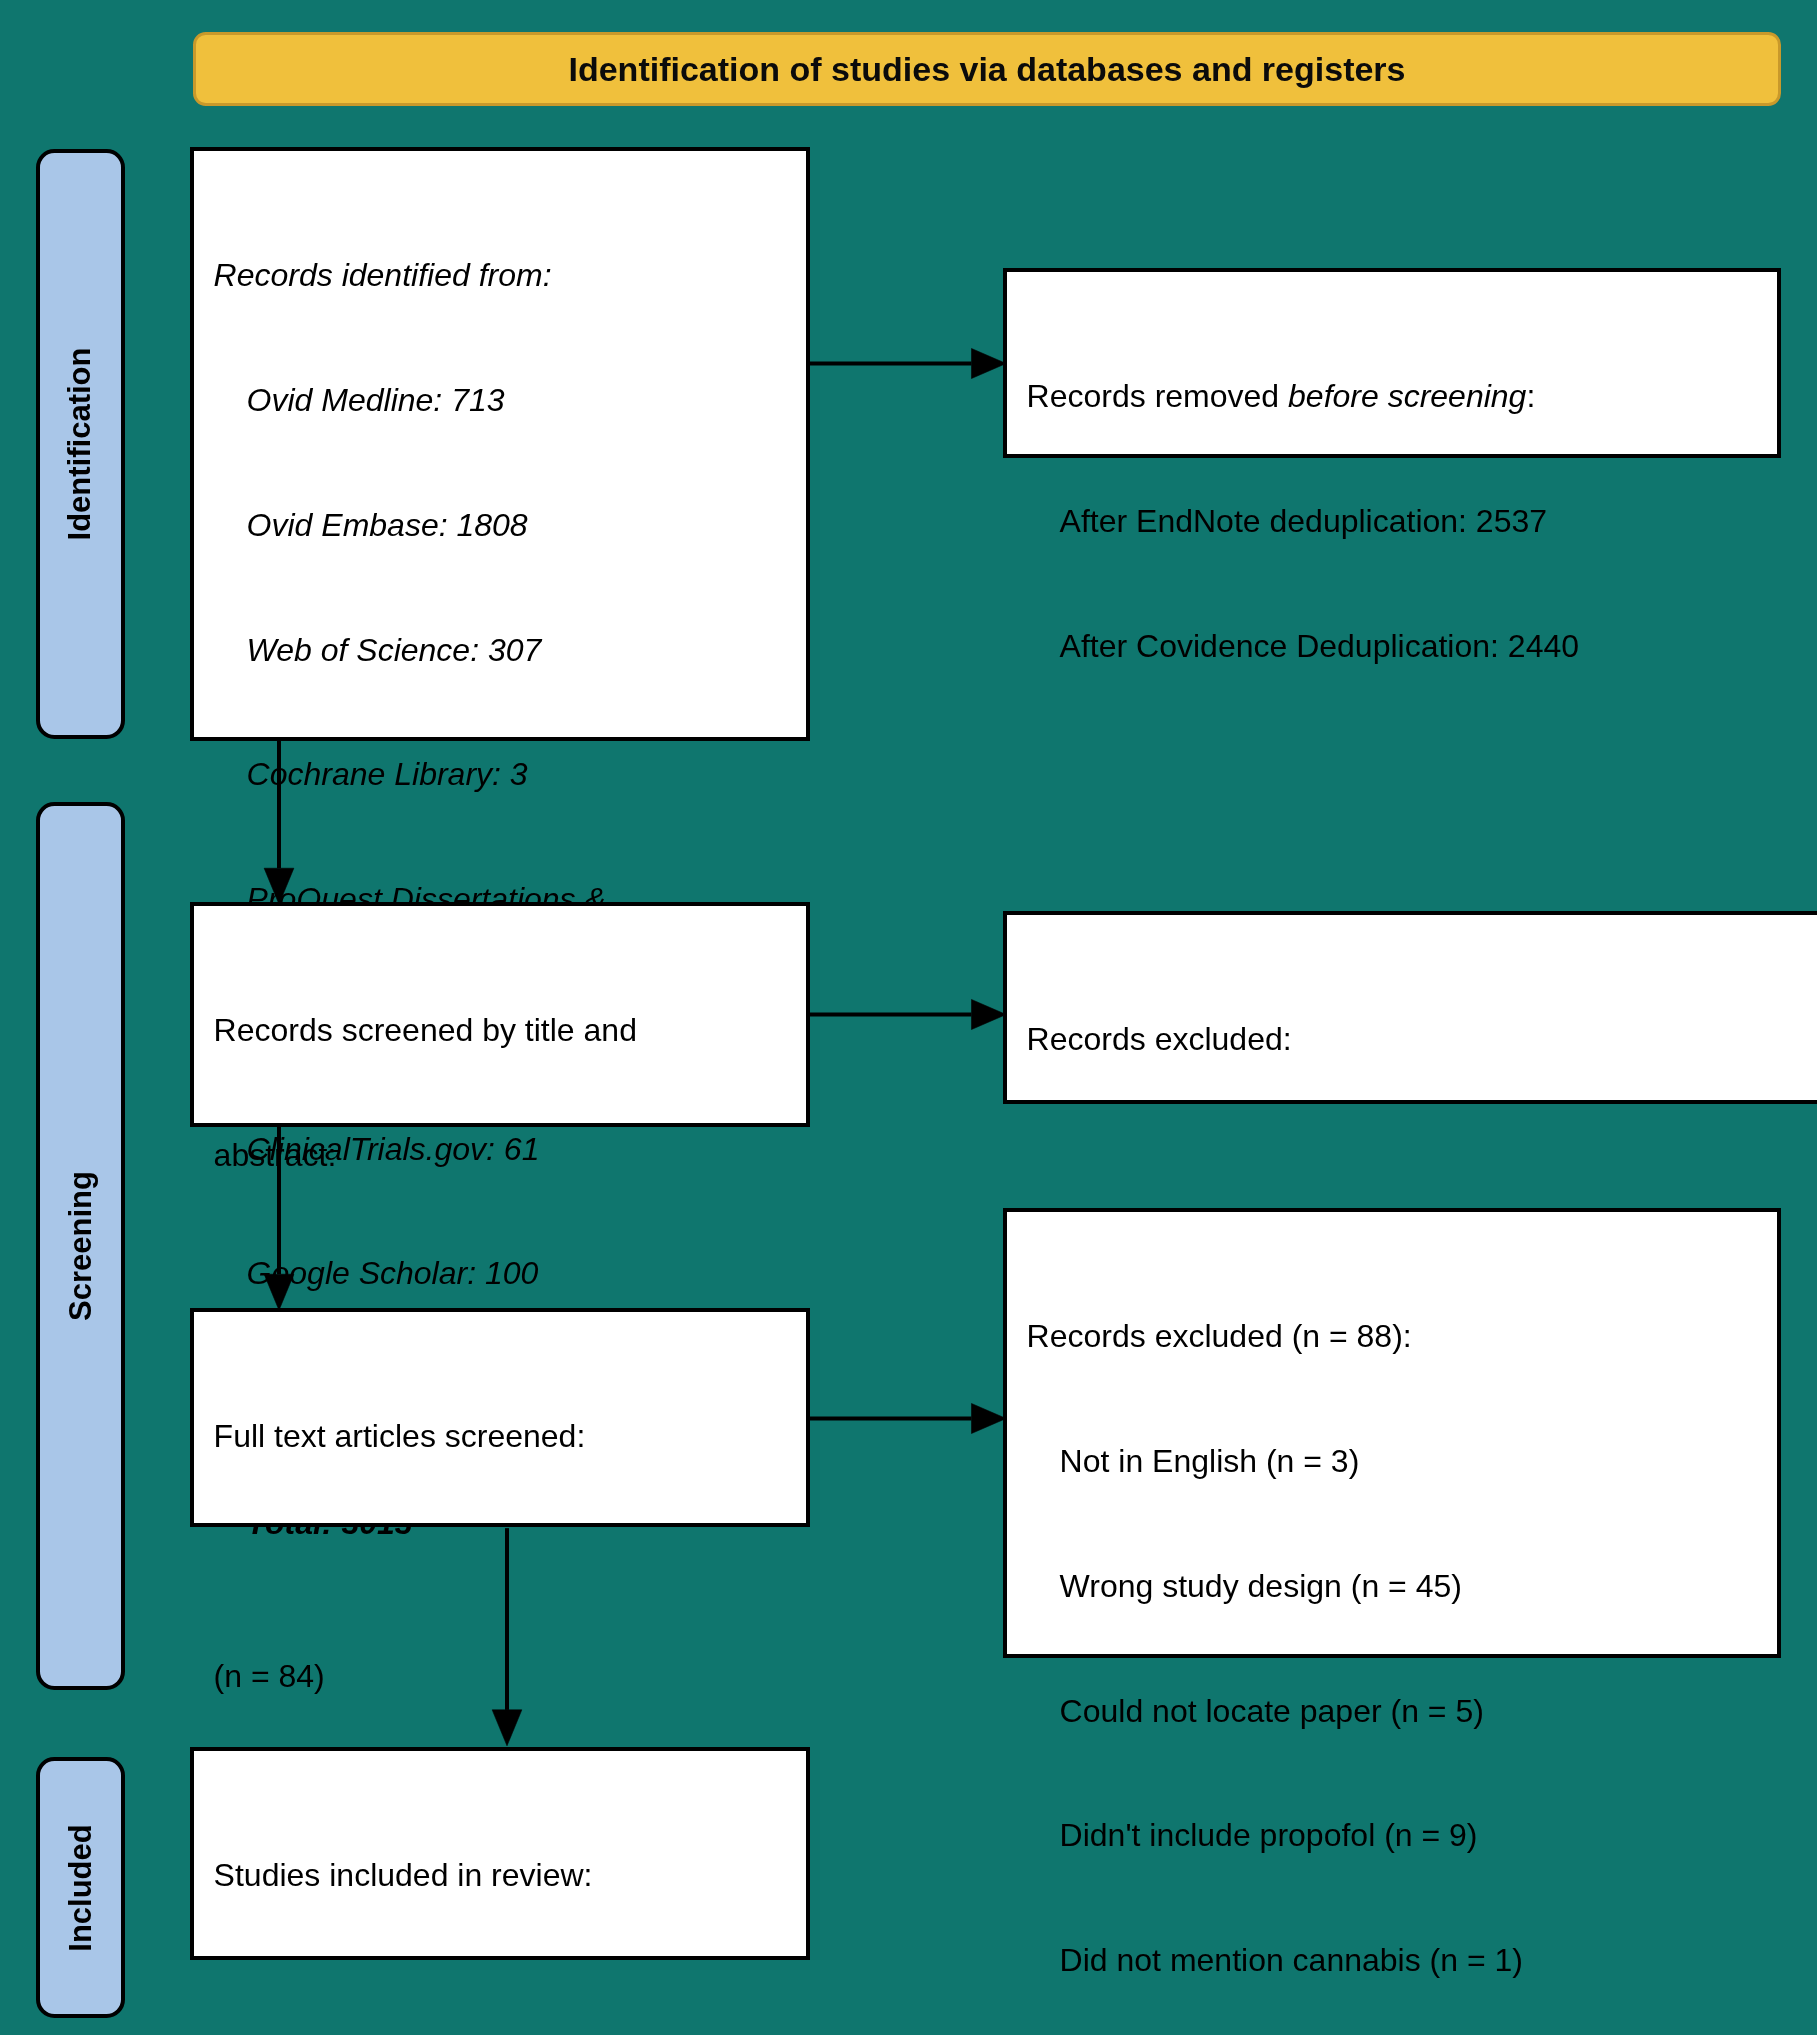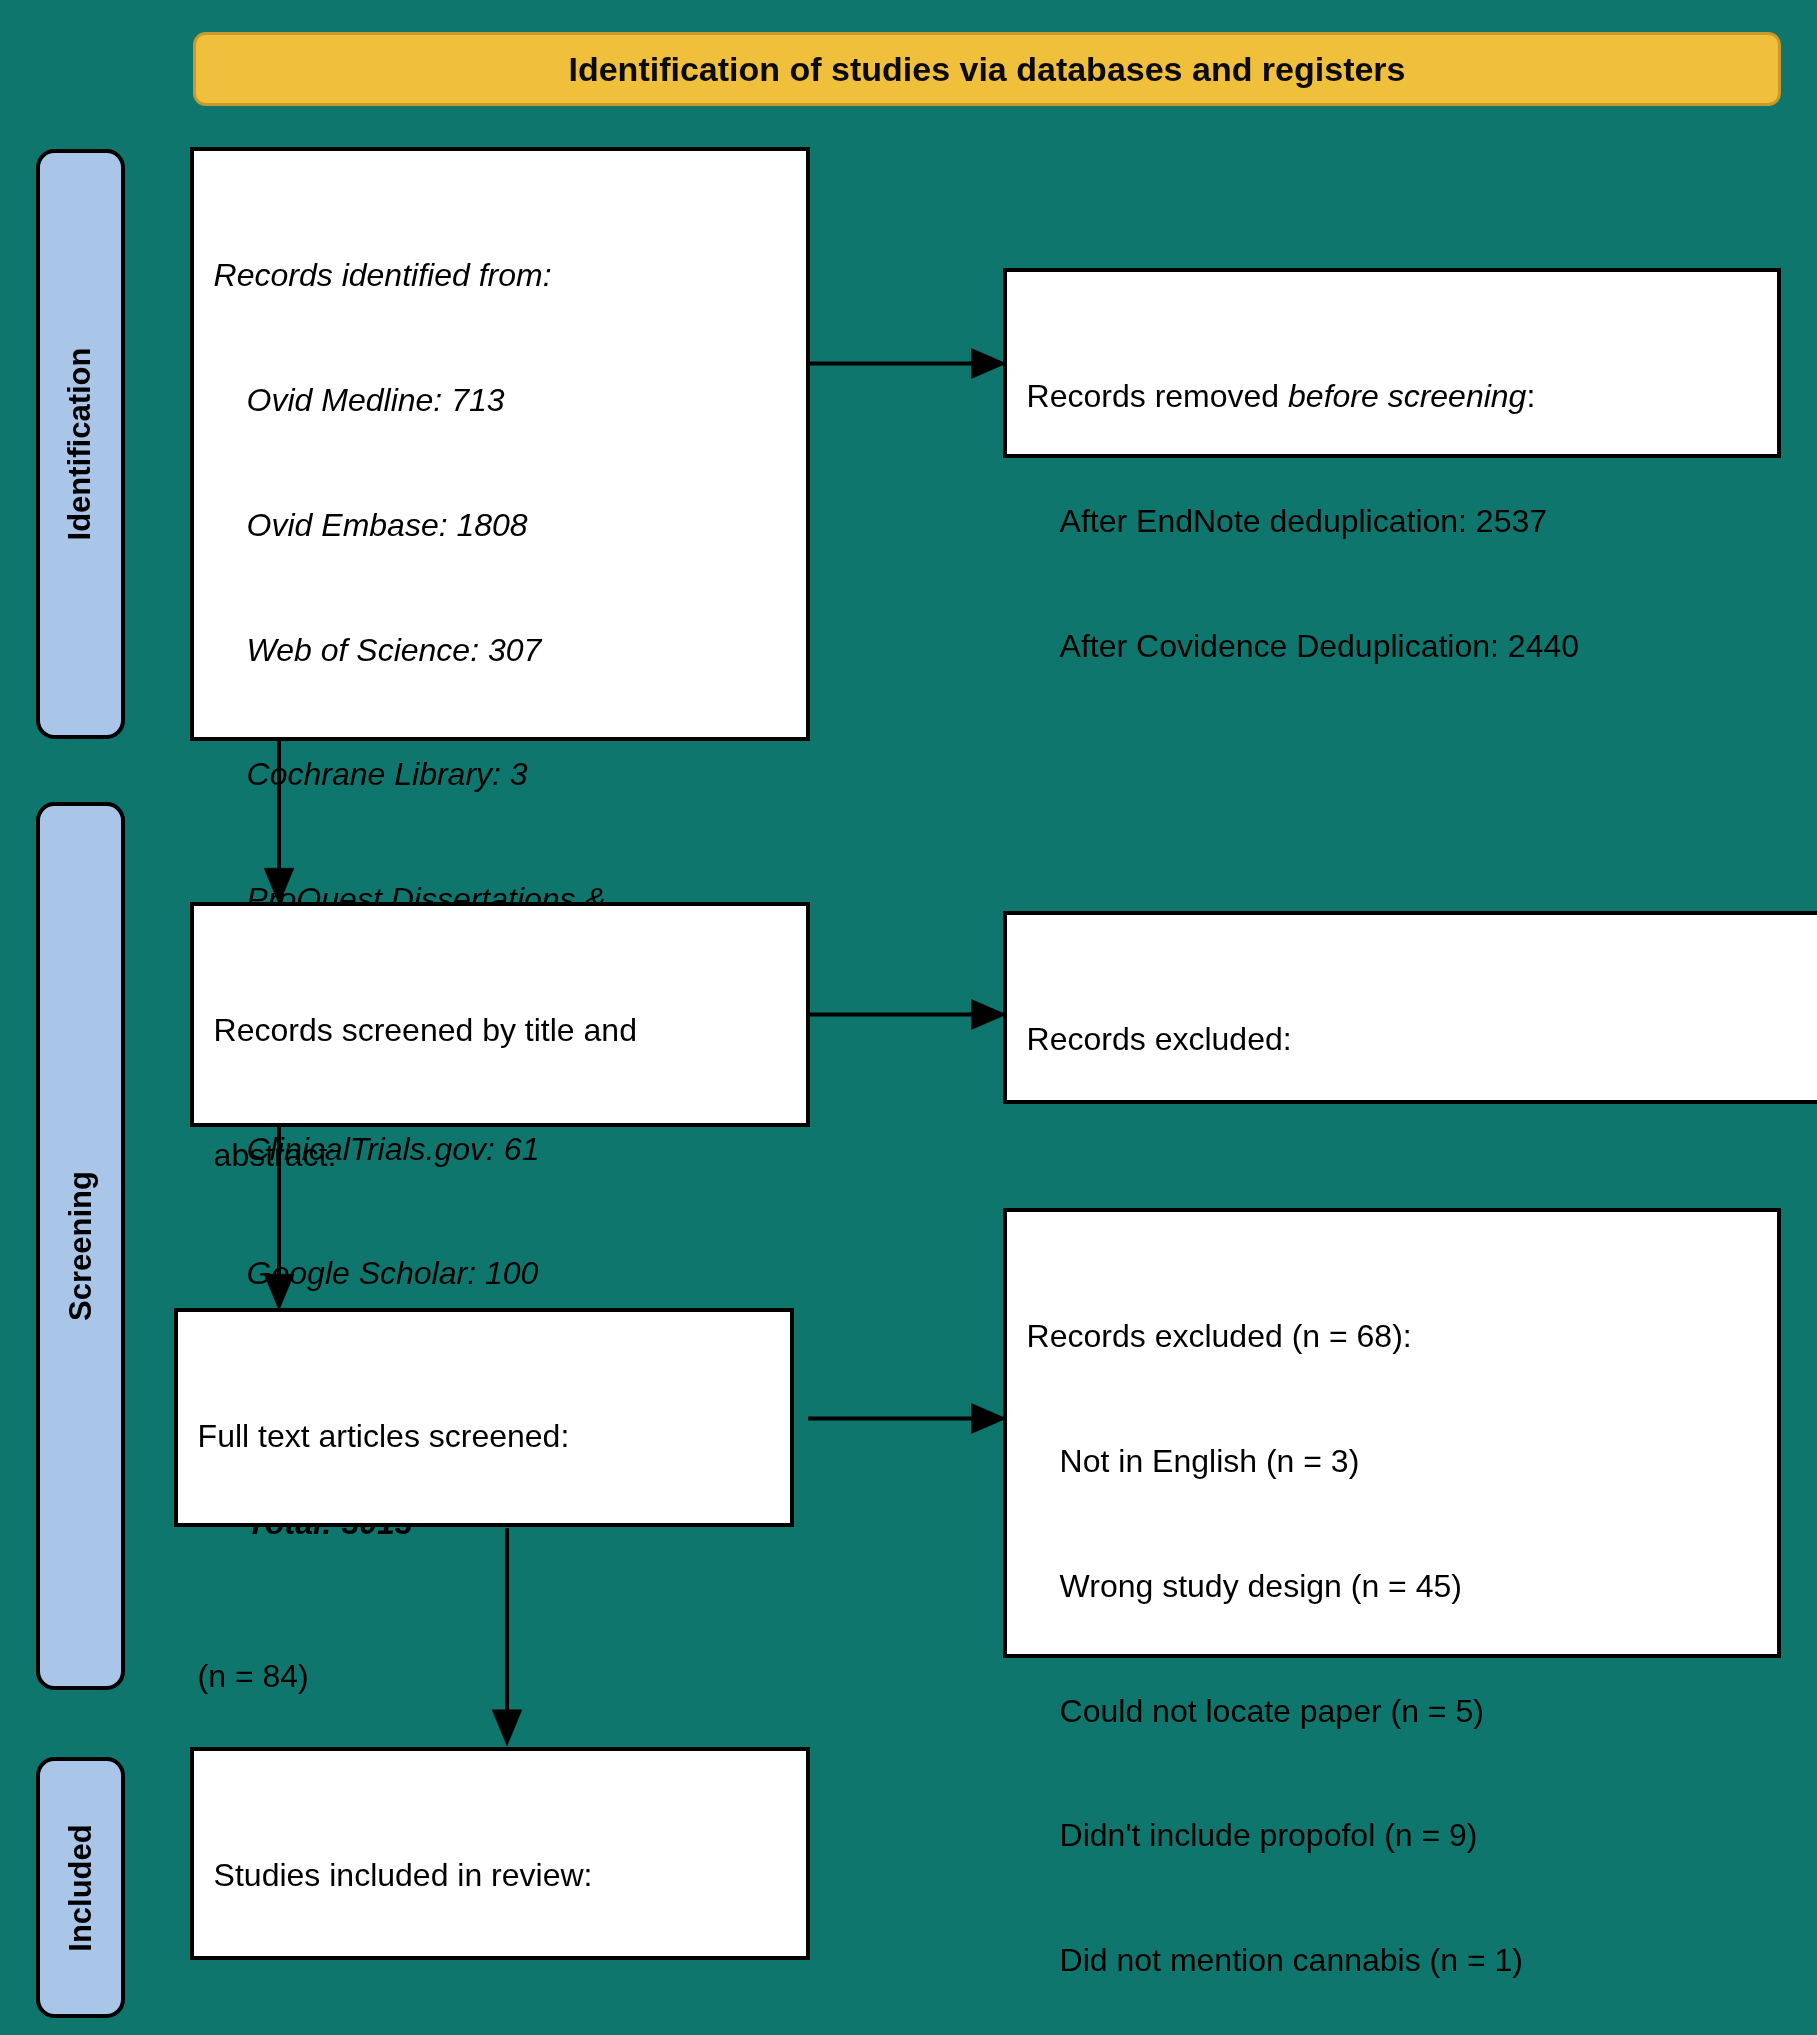--- a/index.html
+++ b/index.html
@@ -80,21 +80,21 @@
   .line { display: block; white-space: pre; }
   .line.indent { padding-left: 33px; }
   .line.bold   { font-weight: bold; }
   .line.spacer { height: 32px; }
   .em { font-style: italic; }
 
   #box-identified        { left: 190px;  top: 147px;  width: 620px; height: 594px; font-style: italic; }
   #box-removed           { left: 1003px; top: 268px;  width: 778px; height: 190px;  }
   #box-screened          { left: 190px;  top: 902px; width: 620px; height: 225px;  }
   #box-excluded-title    { left: 1003px; top: 911px; width: 878px; height: 193px;  }
-  #box-fulltext          { left: 174px;  top: 1308px; width: 620px; height: 219px;  }
+  #box-fulltext          { left: 190px;  top: 1308px; width: 620px; height: 219px;  }
   #box-excluded-reasons  { left: 1003px; top: 1208px; width: 778px; height: 450px;  }
   #box-included          { left: 190px;  top: 1747px; width: 620px; height: 213px;  }
 
   
   .arrow {
     position: absolute;
     overflow: visible;
   }
   .arrow line, .arrow polygon { stroke: #000000; fill: #000000; }
   .arrow line { stroke-width: 7; }
@@ -162,21 +162,21 @@
   <div class="box" id="box-fulltext">
     <div class="box-body">
       <span class="line">Full text articles screened:</span>
       <span class="line spacer"></span>
       <span class="line">(n = 84)</span>
     </div>
   </div>
 
   <div class="box" id="box-excluded-reasons">
     <div class="box-body">
-      <span class="line">Records excluded (n = 68):</span>
+      <span class="line">Records excluded (n = 88):</span>
       <span class="line indent">Not in English (n = 3)</span>
       <span class="line indent">Wrong study design (n = 45)</span>
       <span class="line indent">Could not locate paper (n = 5)</span>
       <span class="line indent">Didn't include propofol (n = 9)</span>
       <span class="line indent">Did not mention cannabis (n = 1)</span>
       
       
     </div>
   </div>
 

